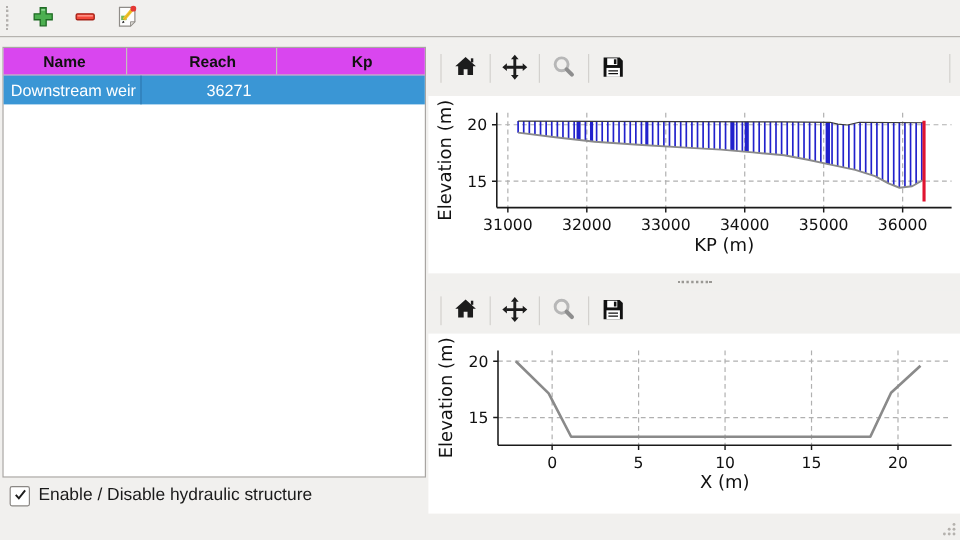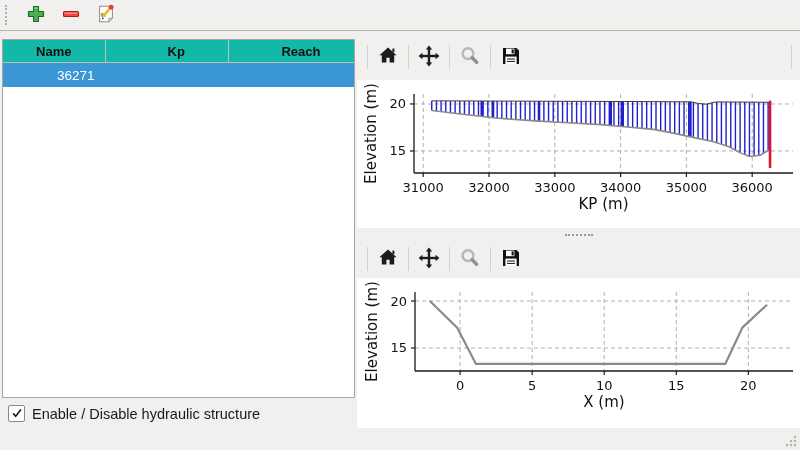--- a/index.html
+++ b/index.html
@@ -19,37 +19,37 @@
   .tb-handle{width:4px;height:20px;border-left:2px dotted #b2afac;margin-right:3px;}
   .tb-btn{
     width:26px;height:26px;border:0;background:transparent;padding:1px;
     display:flex;align-items:center;justify-content:center;cursor:pointer;
   }
   
   .table-panel{
     left:2px;top:39px;width:353px;height:359px;
     background:#ffffff;border:1px solid #a8a5a2;box-sizing:border-box;
   }
-  .t-header{display:flex;height:22px;background:#14b8a6;border-bottom:1px solid #c3c0bc;gap:19px;}
+  .t-header{display:flex;height:22px;background:#d946ef;border-bottom:1px solid #c3c0bc;gap:19px;}
   .th{
     box-sizing:border-box;border-right:1px solid #c3c0bc;
     font-weight:bold;font-size:13px;color:#111;
     display:flex;align-items:center;justify-content:center;
   }
   .th:last-child{border-right:0;}
   .t-row{display:flex;height:24px;background:#3a96d5;color:#ffffff;font-size:13.5px;}
   .td{
     box-sizing:border-box;border-right:1px solid #2e7ab1;
     display:flex;align-items:center;padding-left:6px;white-space:nowrap;overflow:hidden;
   }
   .td:last-child{border-right:0;margin-left:48px;}
   .w1{width:115px}.w2{width:119px}.w3{width:117px}
   
   .enable-row{
-    left:8px;top:405px;display:flex;align-items:center;gap:7px;cursor:pointer;
+    left:8px;top:405px;display:flex;gap:7px;cursor:pointer;
   }
   .cb{
     width:15px;height:15px;background:#fff;border:1px solid #8a8784;border-radius:2px;
     display:flex;align-items:center;justify-content:center;
   }
   .enable-label{font-size:14.5px;color:#1a1a1a;}
   
   .chart-toolbar{
     width:443px;height:38px;background:#f1f0ee;
     display:flex;align-items:center;gap:7px;padding-left:10px;box-sizing:border-box;
@@ -103,24 +103,25 @@
         <path d="M8.2 15.5l-0.8 2.3 2.3-0.8z" fill="#4a3категория"></path>
         <circle cx="17.6" cy="4.6" r="2.6" fill="#e53935"></circle>
       </svg>
     </span>
   </button>
 </div>
 
 <div class="abs table-panel">
   <div class="t-header">
     <div class="th w1">Name</div>
+    <div class="th w2">Reach</div>
     <div class="th w3">Kp</div>
-    <div class="th w2">Reach</div>
   </div>
   <div class="t-row">
+    <div class="td w1">Downstream weir</div>
     <div class="td w3">36271</div>
   </div>
 </div>
 
 <label class="abs enable-row">
   <span class="cb">
     <span>
       <svg width="12" height="12" viewBox="0 0 14 14">
         <path d="M2.5 7.4l3 3.4L11.6 3" stroke="#1d1d1d" stroke-width="1.9" fill="none"></path>
       </svg>

